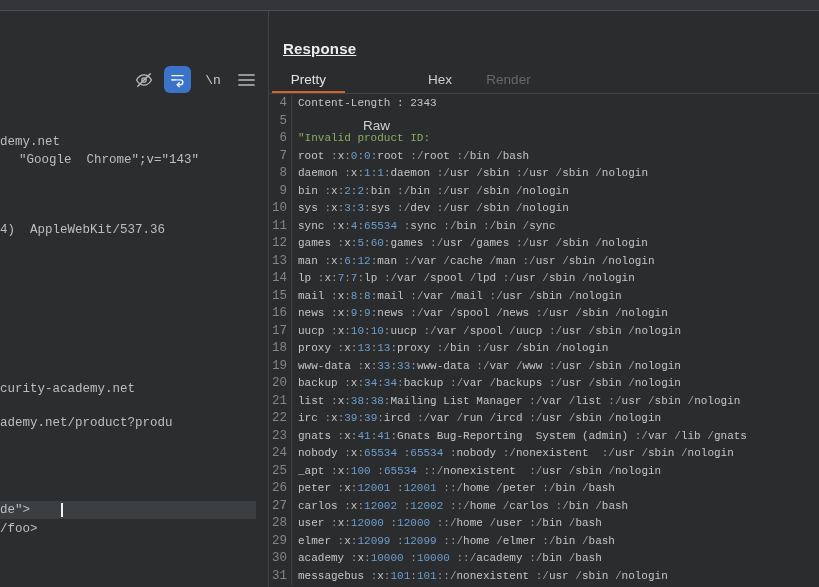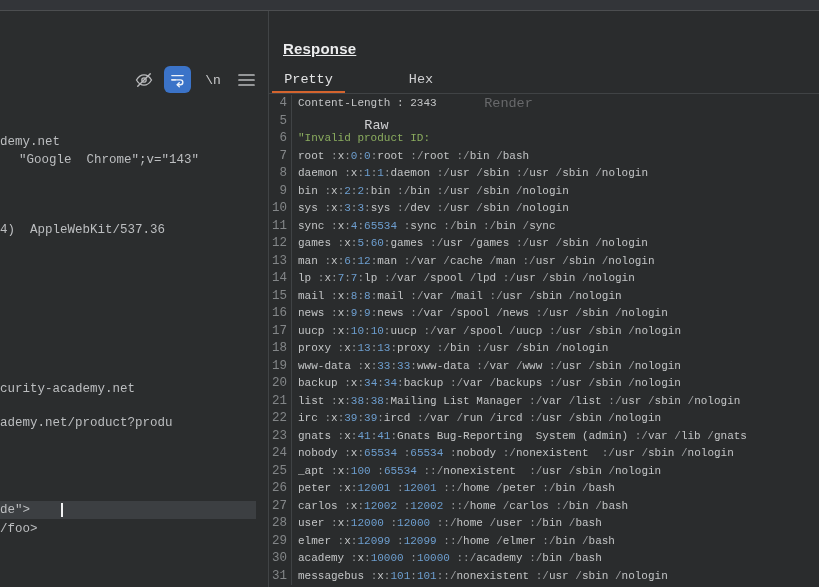--- a/index.html
+++ b/index.html
@@ -37,25 +37,25 @@
   .rf6{left:0;top:510px;text-align:right;}
   .cursor-row{position:absolute;left:0;top:490px;width:256px;height:18px;background:#3c3f42;}
   .cursor-row .req-line{position:absolute;left:0;top:1px;}
   .caret{position:absolute;left:61px;top:2px;width:2px;height:14px;background:#f2f3f4;}
 
   
   .resp-title{position:absolute;left:14px;top:29px;font-size:15px;font-weight:bold;color:#ecedee;letter-spacing:.2px;text-decoration:underline;}
   .tab-bar{position:absolute;left:0;top:55px;right:0;height:27px;}
   .tab-bar-border{position:absolute;left:0;top:82px;right:0;height:1px;background:#404345;}
   .tab{position:absolute;top:0;height:27px;display:flex;align-items:center;justify-content:center;
-       font-size:13.5px;color:#cfd0d2;cursor:pointer;font-family:Liberation Mono, monospace;}
+       font-size:13.5px;color:#cfd0d2;cursor:pointer;}
   .tab-pretty{left:3px;width:73px;}
   .tab-raw{left:75px;width:65px;margin-top:46px;}
-  .tab-hex{left:122px;width:60px;}
-  .tab-render{left:203px;width:73px;margin-top:24px;}
+  .tab-hex{left:141px;width:60px;}
+  .tab-render{left:203px;width:73px;}
   .tab.active{color:#e2e3e4;}
   .tab.active::after{content:"";position:absolute;left:0;right:0;bottom:-1px;height:3px;background:#d4642e;}
   .tab.disabled{color:#68696b;cursor:default;}
 
   
   .code-area{position:absolute;left:0;top:83px;right:0;bottom:0;overflow:hidden;padding-top:1px;}
   .code-row{display:flex;line-height:17.5px;white-space:pre;}
   .gutter-num{flex:0 0 18px;text-align:right;padding-right:4px;border-right:1px solid #404345;
               color:#838688;font-family:"Liberation Mono","DejaVu Sans Mono",monospace;font-size:12.5px;}
   .code-text{padding-left:6px;font-family:"Liberation Mono","DejaVu Sans Mono",monospace;font-size:11px;color:#c3c5c6;}

